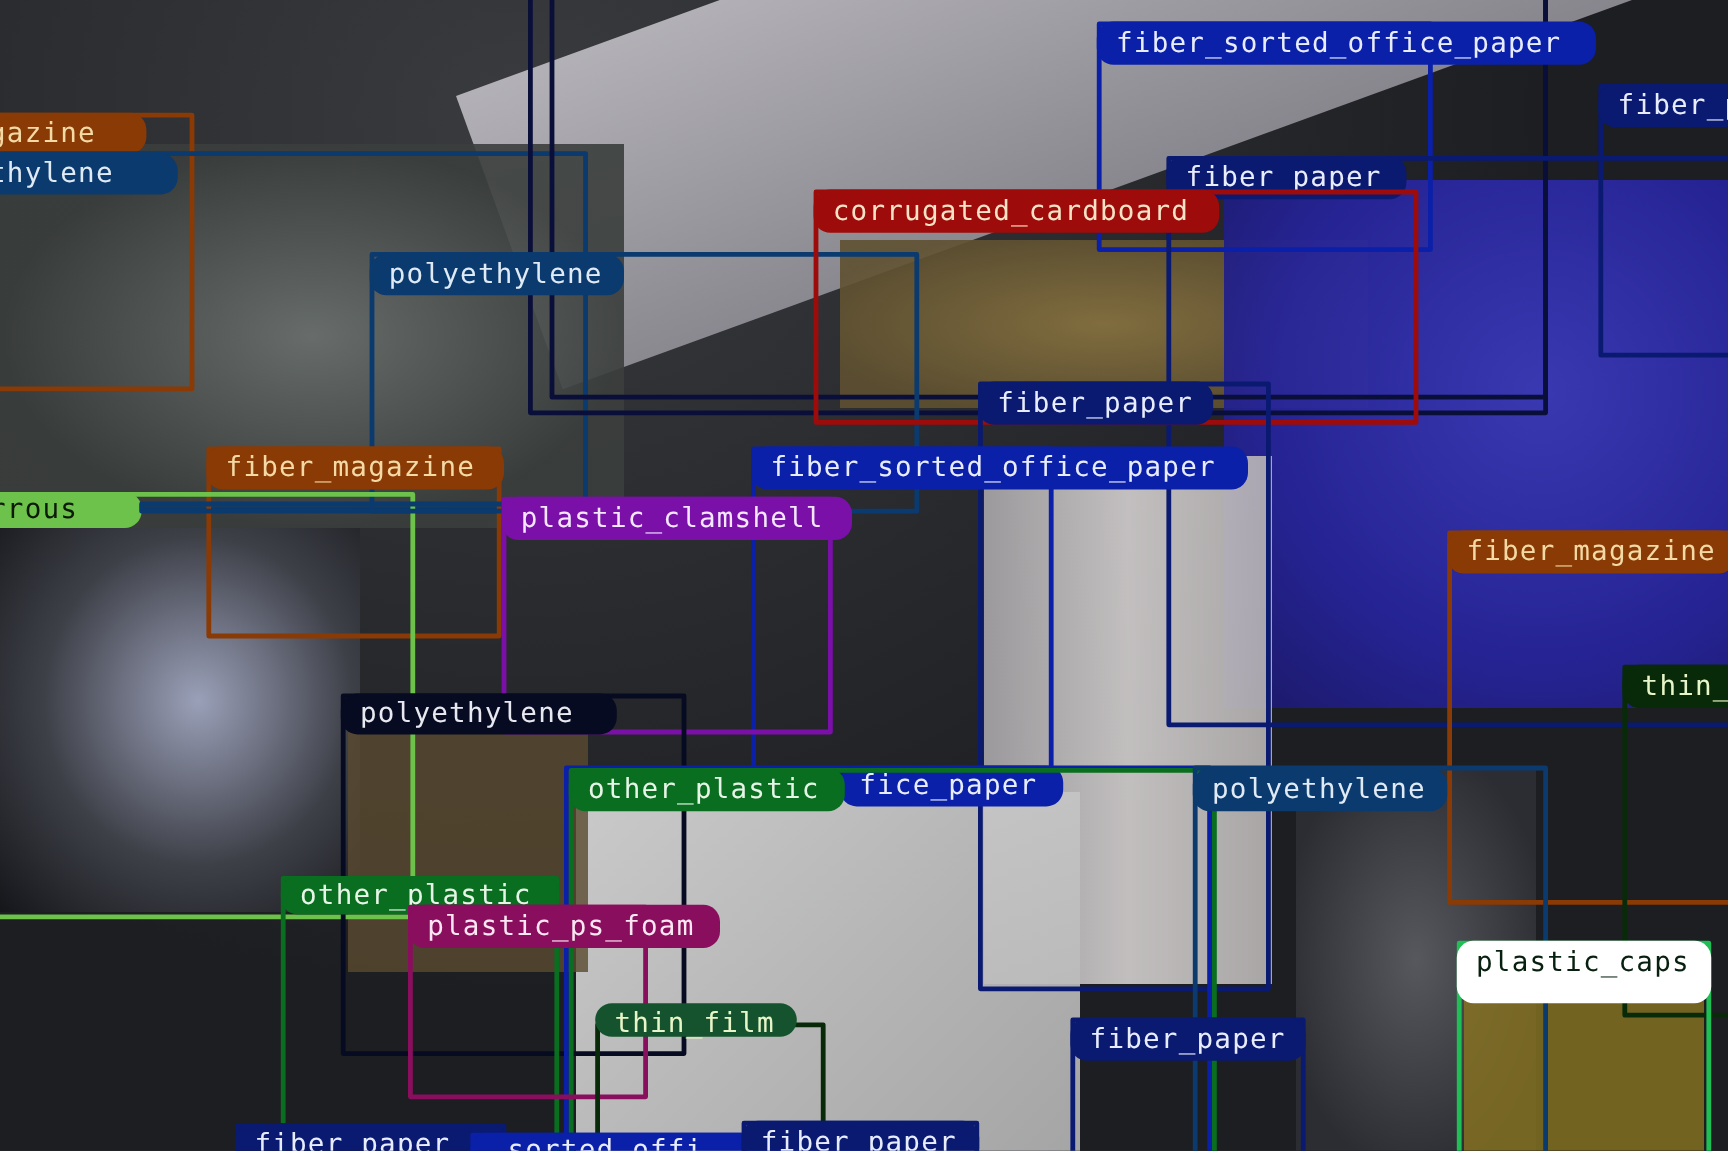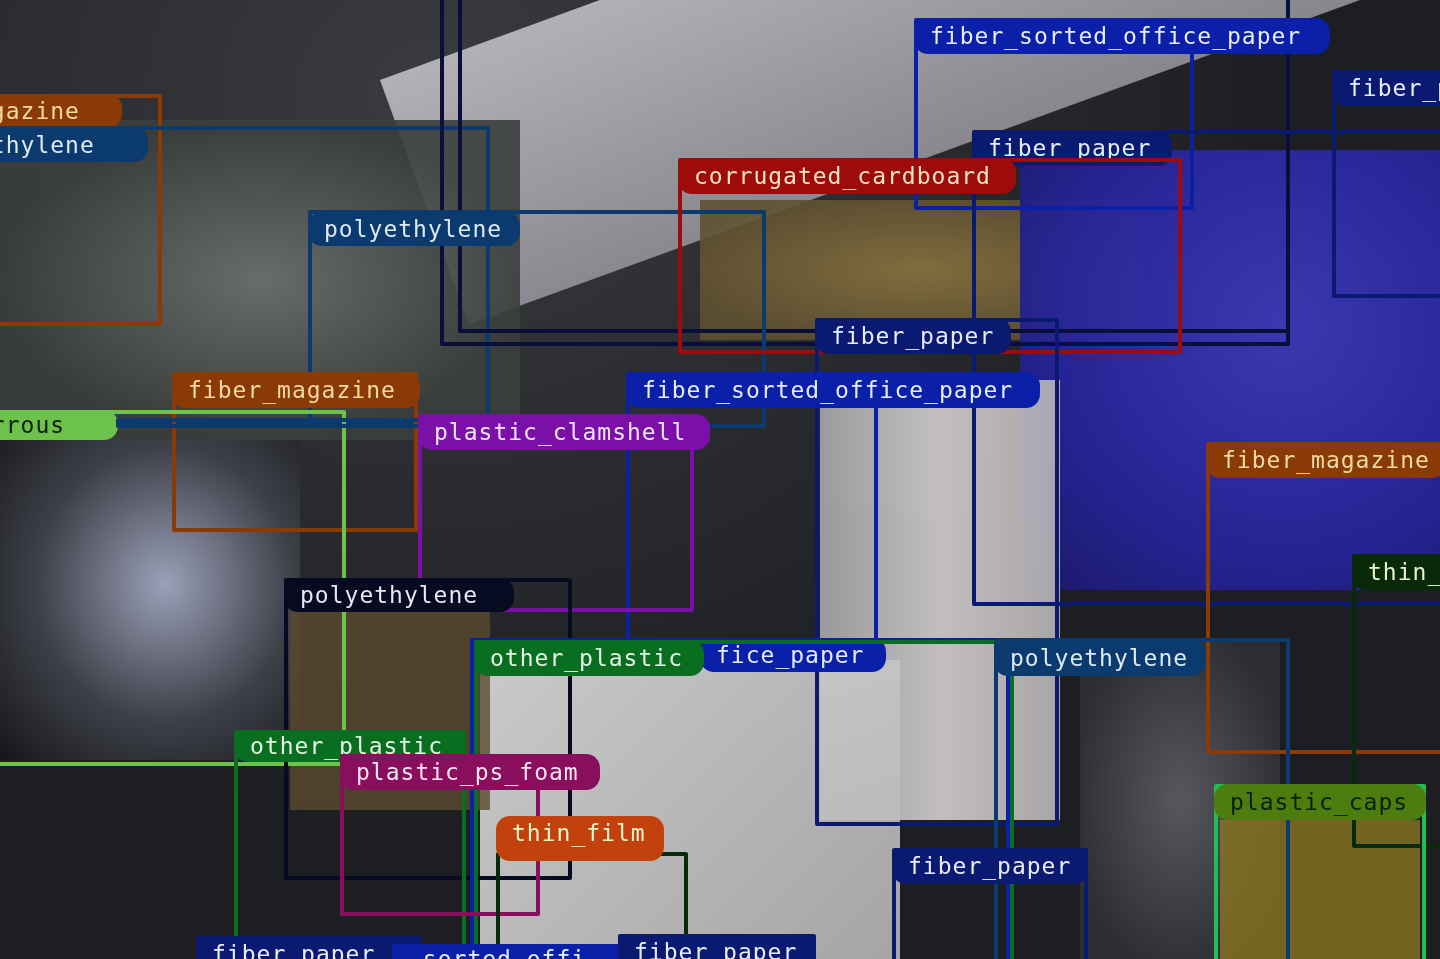--- a/index.html
+++ b/index.html
@@ -77,23 +77,23 @@
       <div class="label" style="left: 700px; top: 638px; width: 186px; height: 34px; line-height: 34px; background: rgb(11, 32, 168); color: rgb(232, 236, 255);">fice_paper</div>
       <div class="box" style="left: 474px; top: 640px; width: 540px; height: 340px; border-color: rgb(10, 110, 32);"></div>
       <div class="label" style="left: 474px; top: 640px; width: 230px; height: 36px; line-height: 36px; background: rgb(10, 110, 32); color: rgb(230, 245, 230);">other_plastic</div>
       <div class="box" style="left: 994px; top: 638px; width: 296px; height: 340px; border-color: rgb(10, 58, 110);"></div>
       <div class="label" style="left: 994px; top: 640px; width: 212px; height: 36px; line-height: 36px; background: rgb(10, 58, 110); color: rgb(223, 234, 245);">polyethylene</div>
       <div class="box" style="left: 234px; top: 730px; width: 232px; height: 260px; border-color: rgb(10, 110, 32);"></div>
       <div class="label" style="left: 234px; top: 730px; width: 232px; height: 32px; line-height: 32px; background: rgb(10, 110, 32); color: rgb(230, 245, 230);">other_plastic</div>
       <div class="box" style="left: 340px; top: 754px; width: 200px; height: 162px; border-color: rgb(138, 14, 94);"></div>
       <div class="label" style="left: 340px; top: 754px; width: 260px; height: 36px; line-height: 36px; background: rgb(138, 14, 94); color: rgb(251, 230, 242);">plastic_ps_foam</div>
       <div class="box" style="left: 1214px; top: 784px; width: 212px; height: 200px; border-color: rgb(31, 191, 85);"></div>
-      <div class="label" style="left: 1214px; top: 784px; width: 212px; height: 36px; line-height: 36px; background: #4d7c0f; color: rgb(8, 32, 15);">plastic_caps</div>
+      <div class="label" style="left: 1214px; top: 784px; width: 212px; height: 52px; line-height: 36px; background: #ffffff; color: rgb(8, 32, 15);">plastic_caps</div>
       <div class="box" style="left: 496px; top: 852px; width: 192px; height: 140px; border-color: rgb(8, 42, 8);"></div>
-      <div class="label" style="left: 496px; top: 816px; width: 168px; height: 45px; line-height: 34px; background: #c2410c; color: rgb(232, 245, 200);">thin_film</div>
+      <div class="label" style="left: 496px; top: 836px; width: 168px; height: 28px; line-height: 34px; background: #14532d; color: rgb(232, 245, 200);">thin_film</div>
       <div class="box" style="left: 892px; top: 848px; width: 196px; height: 140px; border-color: rgb(10, 26, 112);"></div>
       <div class="label" style="left: 892px; top: 848px; width: 196px; height: 36px; line-height: 36px; background: rgb(10, 26, 112); color: rgb(232, 236, 255);">fiber_paper</div>
       <div class="box" style="left: 196px; top: 936px; width: 226px; height: 60px; border-color: rgb(10, 26, 112);"></div>
       <div class="label" style="left: 196px; top: 936px; width: 226px; height: 36px; line-height: 36px; background: rgb(10, 26, 112); color: rgb(232, 236, 255);">fiber paper</div>
       <div class="box" style="left: 392px; top: 944px; width: 340px; height: 60px; border-color: rgb(11, 32, 168);"></div>
       <div class="label" style="left: 392px; top: 944px; width: 340px; height: 30px; line-height: 30px; background: rgb(11, 32, 168); color: rgb(232, 236, 255);">_sorted_offi</div>
       <div class="box" style="left: 618px; top: 934px; width: 198px; height: 60px; border-color: rgb(10, 26, 112);"></div>
       <div class="label" style="left: 618px; top: 934px; width: 198px; height: 36px; line-height: 36px; background: rgb(10, 26, 112); color: rgb(232, 236, 255);">fiber paper</div>
     </div>
 </div>

